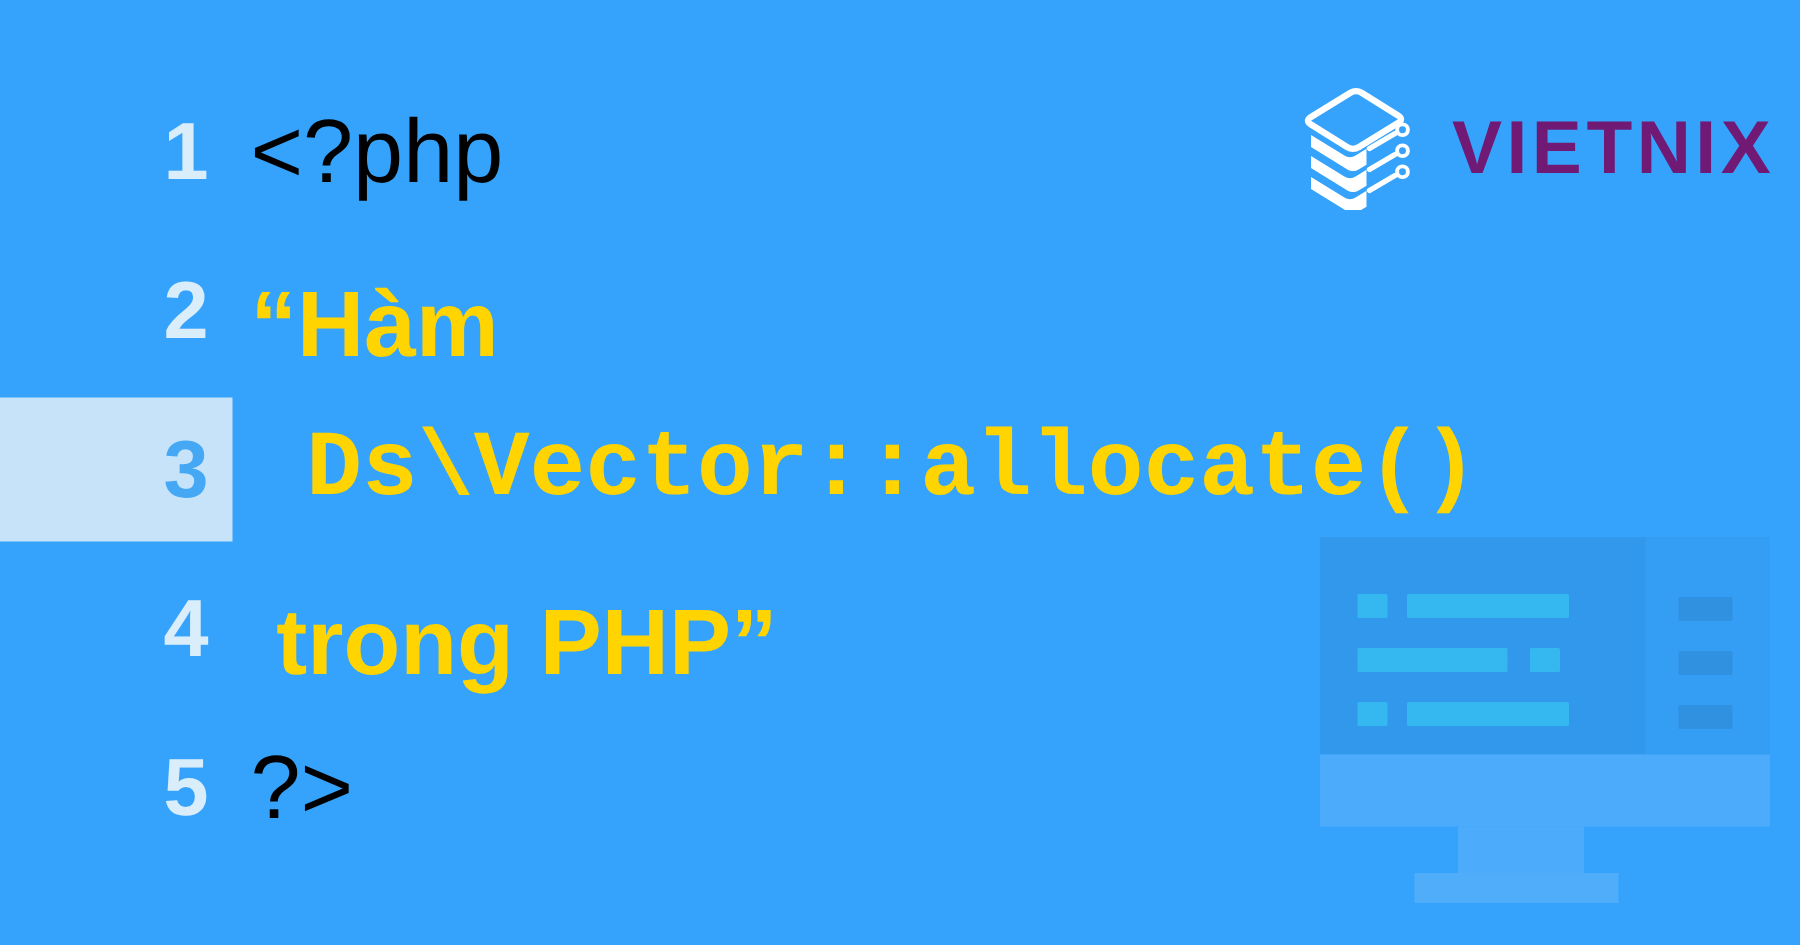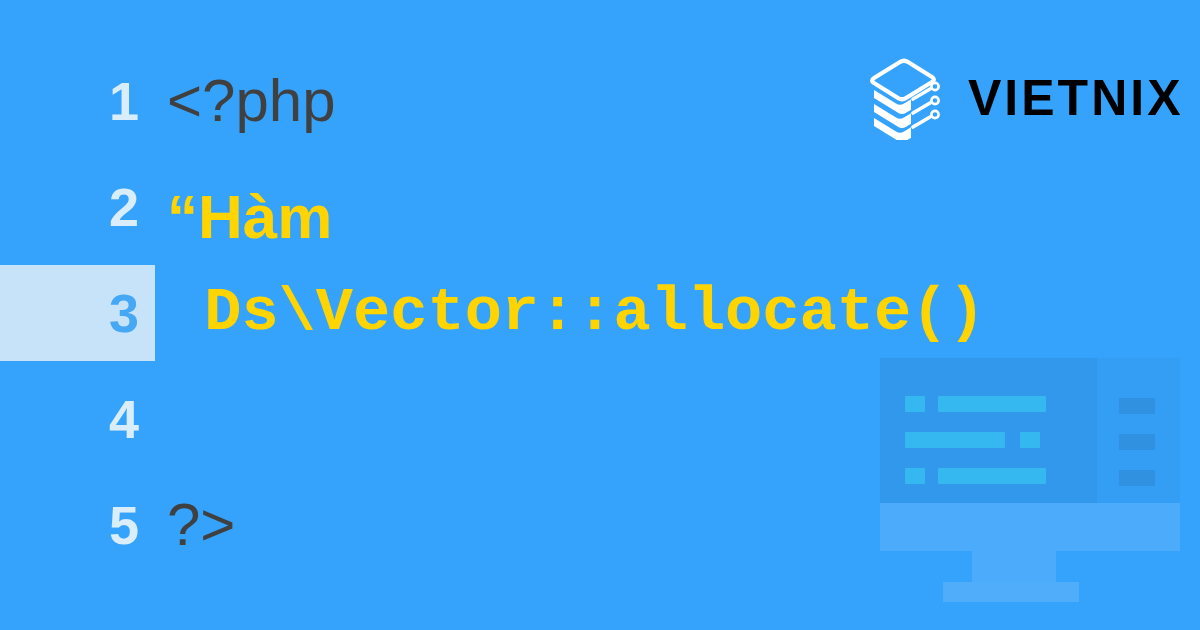--- a/index.html
+++ b/index.html
@@ -85,21 +85,21 @@
     display: flex;
     align-items: center;
     gap: 16px;
   }
   .logo-mark {
     width: 86px;
     height: 84px;
     display: block;
   }
   .logo-word {
-    color: #000000;
+    color: #701a75;
     font-size: 50px;
     font-weight: bold;
     letter-spacing: 3px;
     line-height: 1;
     white-space: nowrap;
   }
 
   
   .code {
     position: absolute;
@@ -136,21 +136,21 @@
   .code-line.active .lineno {
     color: #45a8f5;
   }
   .code-text {
     font-size: 56px;
     line-height: 1;
     white-space: pre;
     padding-left: 12px;
   }
   .code-text.plain {
-    color: #404040;
+    color: #000000;
     font-weight: normal;
     font-family: "Liberation Sans", sans-serif;
     font-size: 60px;
     text-align: center;
   }
   .code-text.title {
     color: #ffd400;
     font-weight: bold;
     font-family: "Liberation Sans", sans-serif;
     font-size: 62px;
@@ -234,20 +234,21 @@
       <div class="gutter">
         <span class="lineno">3</span>
       </div>
       <div class="code-text mono"> Ds\Vector::allocate()</div>
     </div>
 
     <div class="code-line">
       <div class="gutter">
         <span class="lineno">4</span>
       </div>
+      <div class="code-text title"> trong PHP”</div>
     </div>
 
     <div class="code-line">
       <div class="gutter">
         <span class="lineno">5</span>
       </div>
       <div class="code-text plain">?&gt;</div>
     </div>
 
   </div>

